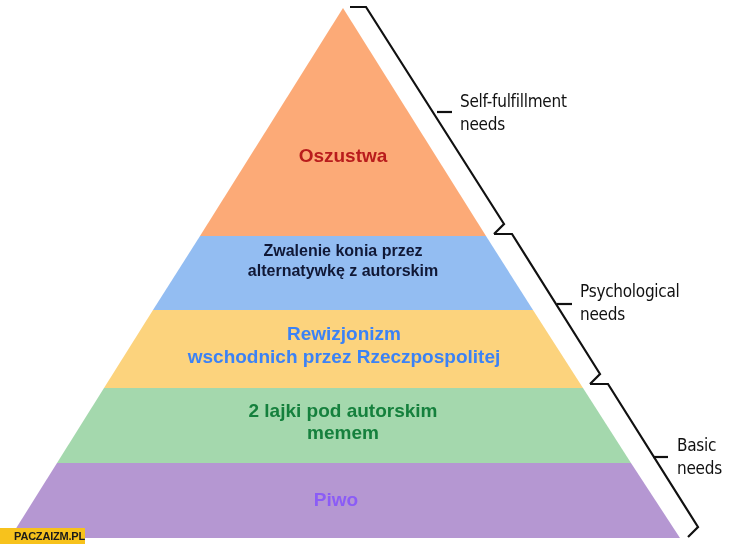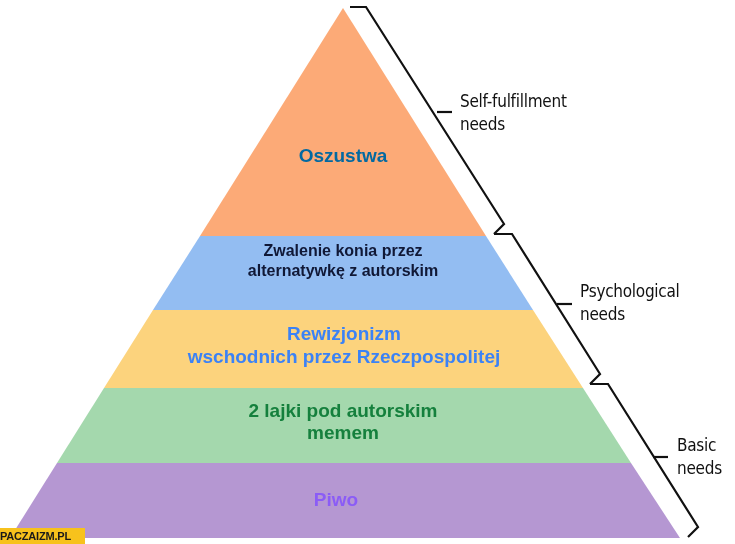--- a/index.html
+++ b/index.html
@@ -10,21 +10,21 @@
       font-weight: bold; line-height: 21px; white-space: nowrap;
       transform: translateX(-50%);
     }
     .bracket-label {
       position: absolute; font-family: "DejaVu Sans", sans-serif; font-size: 17px;
       line-height: 23px; color: #111; letter-spacing: -0.3px; transform: scaleX(0.9); transform-origin: left top;
     }
     #watermark {
       position: absolute; left: 0; top: 528px; width: 85px; height: 16px;
       background: #f7c21c; color: #1a1a1a; font-family: "Liberation Sans", sans-serif;
-      font-weight: bold; font-size: 11px; line-height: 16px; text-align: left; letter-spacing: -0.2px;
+      font-weight: bold; font-size: 11px; line-height: 16px; text-align: right; letter-spacing: -0.2px;
     }
   </style>
 </head>
 <body>
 
 <div id="stage">
   <svg width="735" height="544" viewBox="0 0 735 544" style="position:absolute;left:0;top:0">
 
     <polygon fill="#fcaa77" points="343,8 200,236 486,236"></polygon>
     <polygon fill="#93bdf2" points="200,236 486,236 533,310 153,310"></polygon>
@@ -37,21 +37,21 @@
       <line x1="437" y1="112" x2="452" y2="112"></line>
 
       <polyline points="494,234 512,234 600,374 590,384"></polyline>
       <line x1="557" y1="304" x2="572" y2="304"></line>
 
       <polyline points="590,384 608,384 698,527 688,537"></polyline>
       <line x1="653" y1="457" x2="668" y2="457"></line>
     </g>
   </svg>
 
-  <div class="band-text" style="left:343px; top:145px; font-size:19px; color:#0369a1;">
+  <div class="band-text" style="left:343px; top:145px; font-size:19px; color:#b91c1c;">
     <div>Oszustwa</div>
   </div>
 
   <div class="band-text" style="left:343px; top:241px; font-size:16px; line-height:20px; color:#101836;">
     <div>Zwalenie konia przez</div>
     <div>alternatywkę z autorskim</div>
   </div>
 
   <div class="band-text" style="left:344px; top:322px; font-size:19px; line-height:23px; color:#3b82f6;">
     <div>Rewizjonizm</div>

